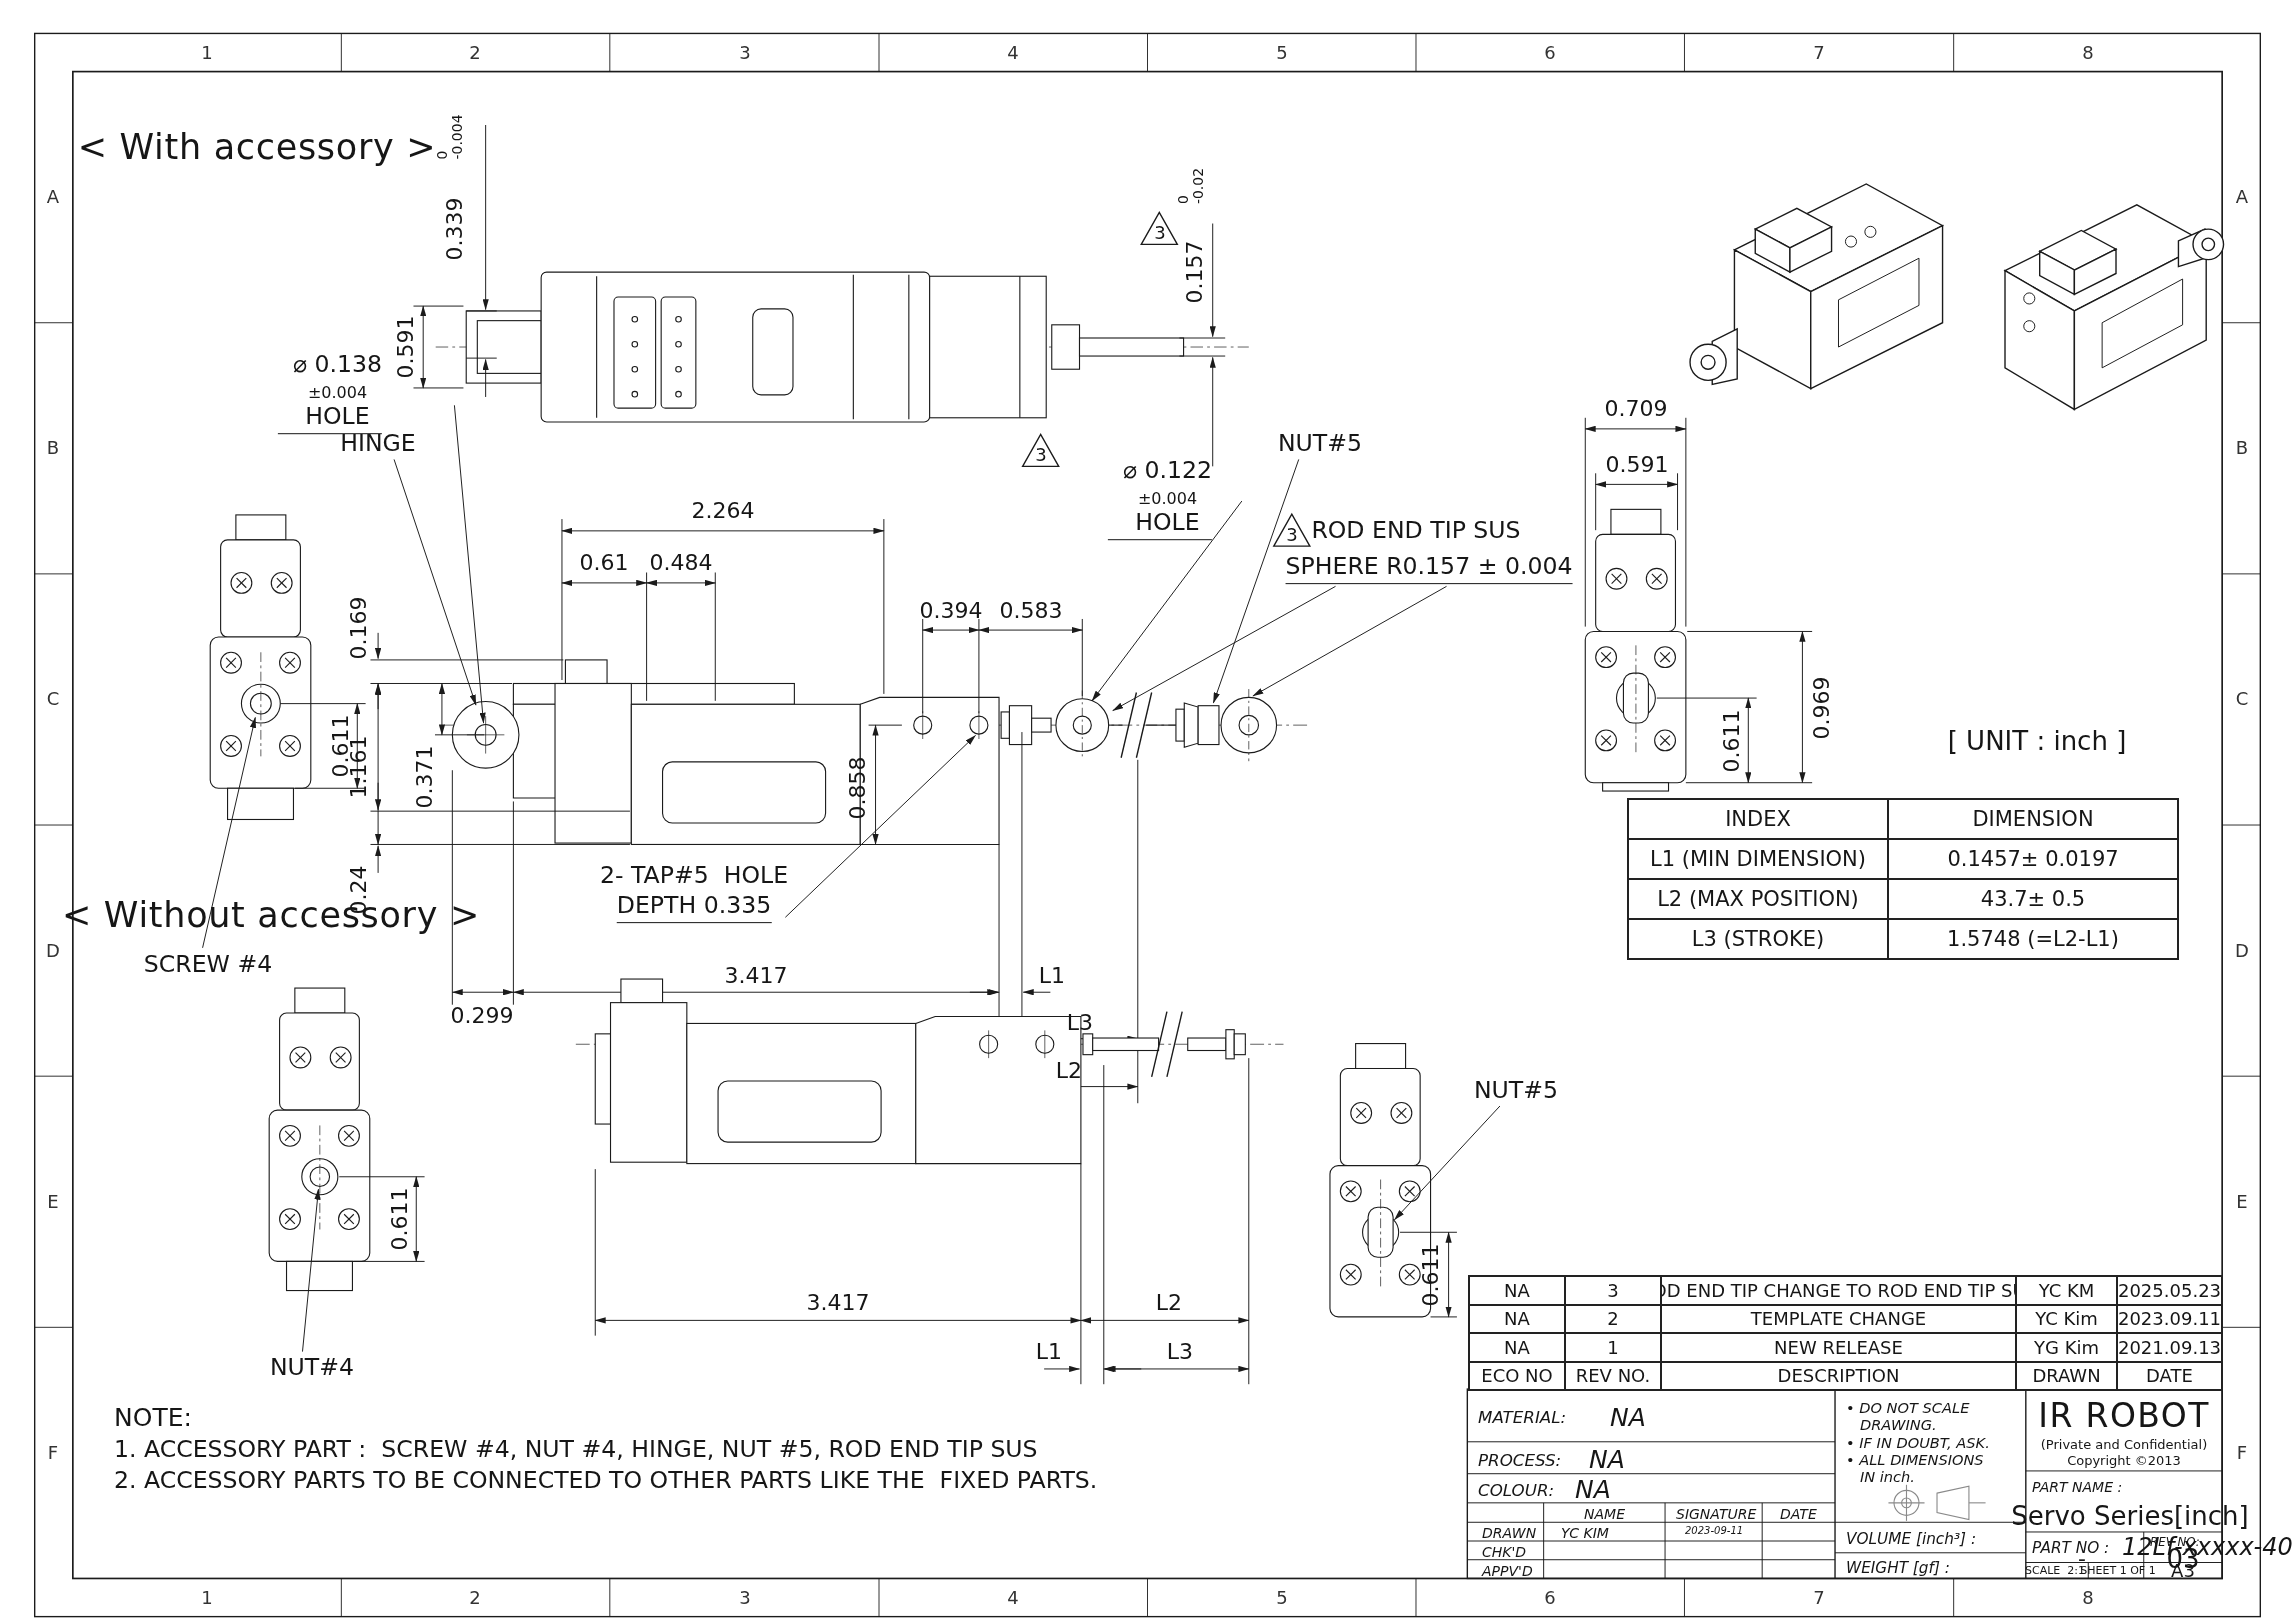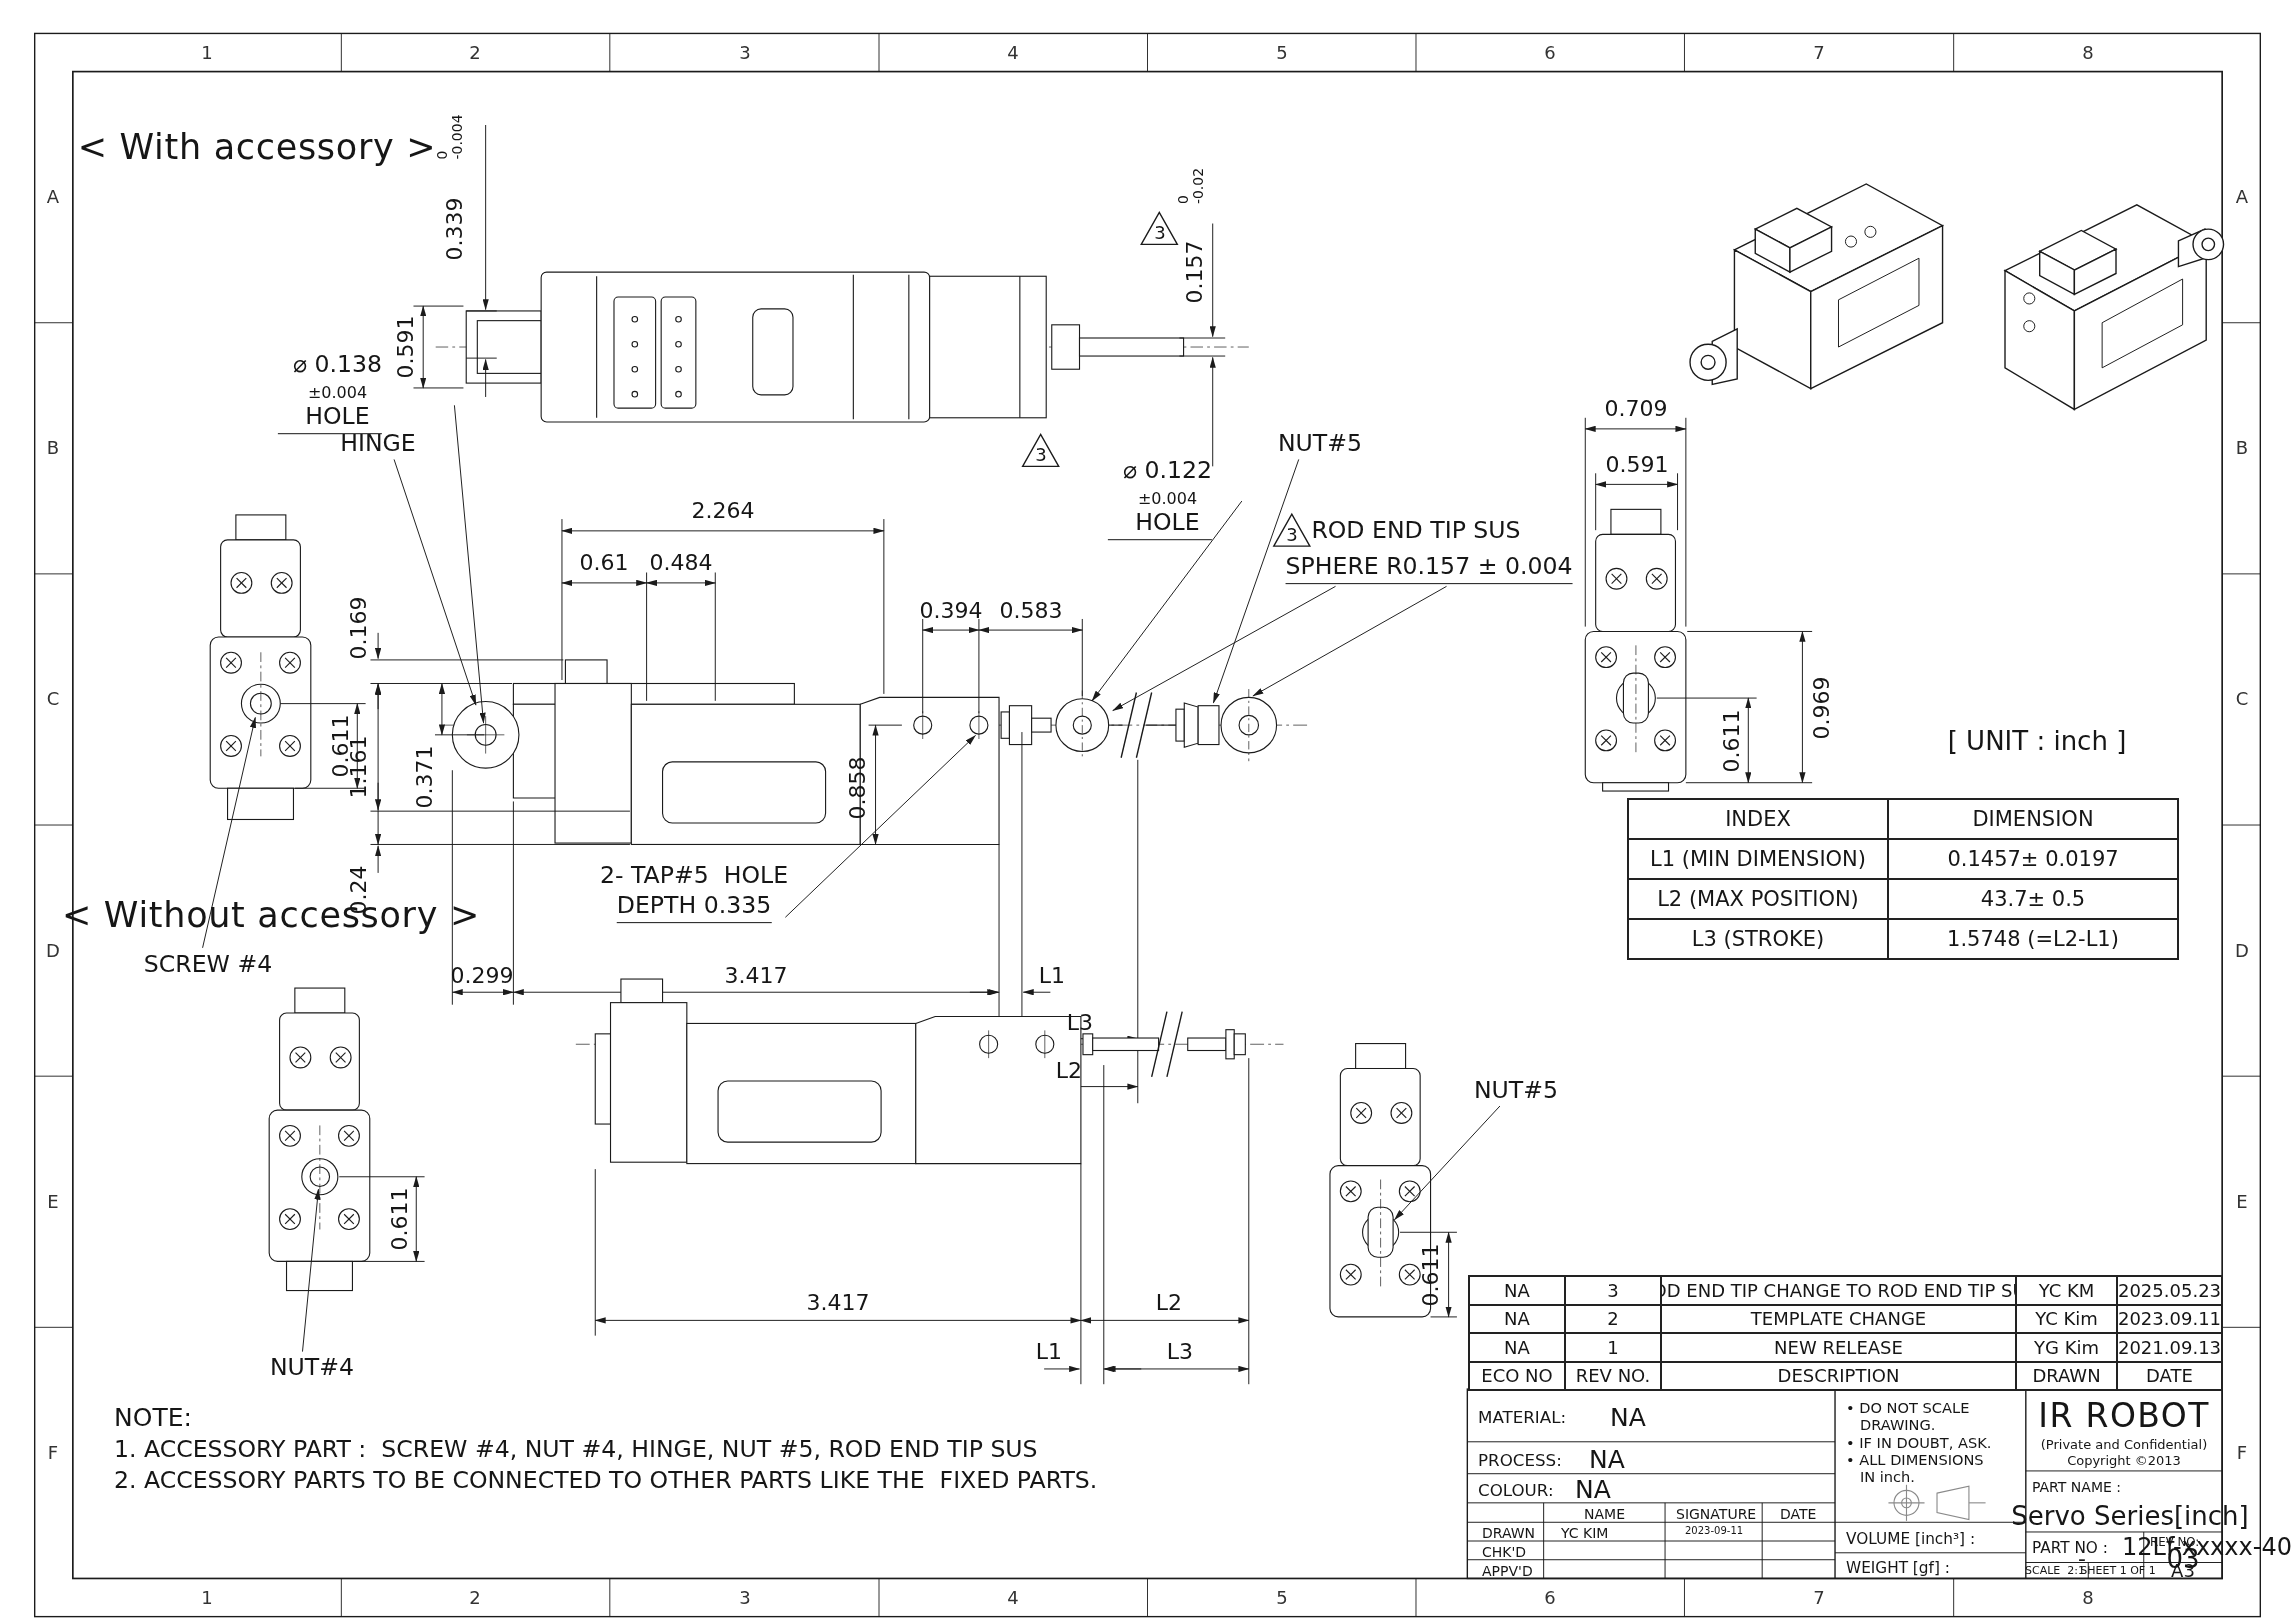--- a/index.html
+++ b/index.html
@@ -15,21 +15,21 @@
   .flag{font-size:18px;z-index:4;}
   .zone{font-size:18px;color:#333;}
   .toltwo{display:flex;flex-direction:column;align-items:flex-start;font-size:14px;line-height:1.05;}
   .comp .t{font-size:16px;}
   
   .grid{position:absolute;display:grid;z-index:3;background:#fff;border:1.7px solid #222;box-sizing:border-box;}
   .grid .c{border:0.8px solid #222;display:flex;align-items:center;justify-content:center;
            font-size:21px;white-space:nowrap;overflow:hidden;box-sizing:border-box;}
   #revtable .c{font-size:18px;}
   
-  .tb{position:absolute;z-index:3;white-space:pre;}
+  .tb{position:absolute;z-index:3;white-space:pre;font-style:italic;}
   .noteline{position:absolute;z-index:3;white-space:pre;font-size:23.6px;}
 </style>
 </head>
 <body>
 
 <div class="sheet">
 
 <svg class="art" width="2295" height="1623" viewBox="0 0 3308 2339" fill="none" stroke="#1b1b1b" stroke-width="1.6">
   <defs>
     <marker id="ma" markerUnits="userSpaceOnUse" markerWidth="16" markerHeight="9" refX="15" refY="4.5" orient="auto">
@@ -505,21 +505,21 @@
 <div class="lbl callout under" style="left:1429px;top:569px">SPHERE R0.157 ± 0.004</div>
 <div class="lbl rot" style="left:359px;top:628px">0.169</div>
 <div class="lbl rot" style="left:359px;top:767px">1.161</div>
 <div class="lbl rot" style="left:425px;top:777px">0.371</div>
 <div class="lbl rot" style="left:359px;top:890px">0.24</div>
 <div class="lbl rot" style="left:858px;top:788px">0.858</div>
 <div class="lbl rot" style="left:341px;top:746px">0.611</div>
 <div class="lbl callout" style="left:208px;top:965px">SCREW #4</div>
 <div class="lbl callout" style="left:694px;top:876px">2- TAP#5  HOLE</div>
 <div class="lbl callout under" style="left:694px;top:908px">DEPTH 0.335</div>
-<div class="lbl" style="left:482px;top:976px">0.299</div>
+<div class="lbl" style="left:482px;top:1016px">0.299</div>
 <div class="lbl" style="left:756px;top:976px">3.417</div>
 <div class="lbl" style="left:1052px;top:976px">L1</div>
 <div class="lbl" style="left:1080px;top:1023px">L3</div>
 <div class="lbl" style="left:1069px;top:1071px">L2</div>
 
 <div class="lbl" style="left:1636px;top:409px">0.709</div>
 <div class="lbl" style="left:1637px;top:465px">0.591</div>
 <div class="lbl rot" style="left:1732px;top:741px">0.611</div>
 <div class="lbl rot" style="left:1822px;top:708px">0.969</div>
 

